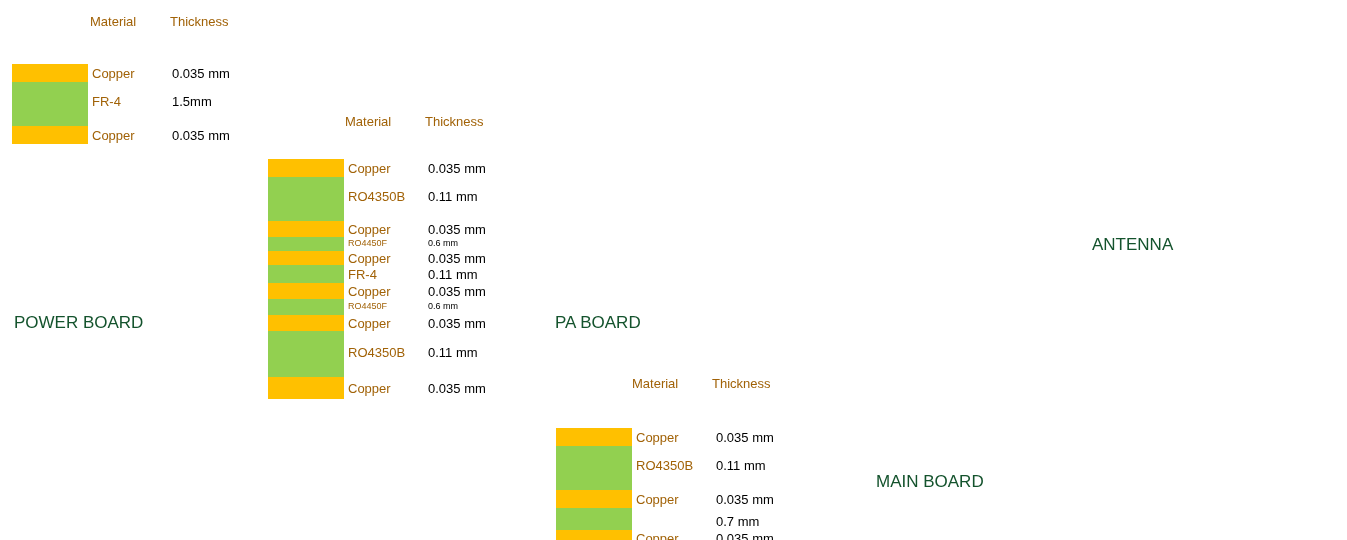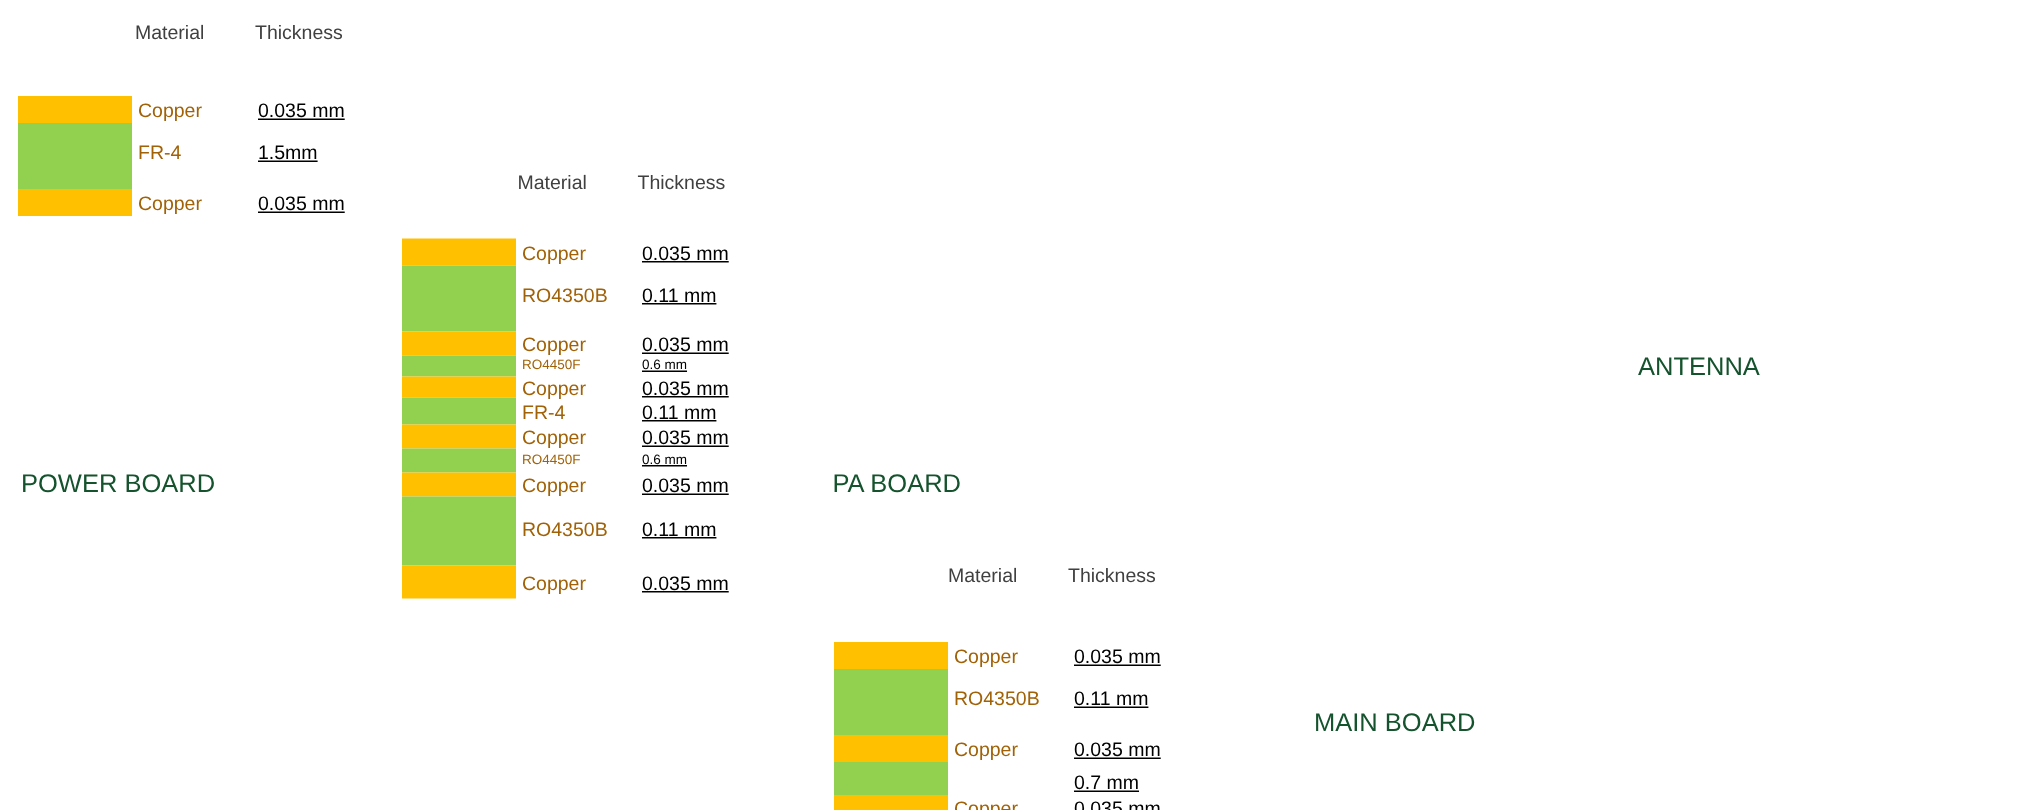--- a/index.html
+++ b/index.html
@@ -18,21 +18,21 @@
   .stack {
     position: absolute;
   }
   .hdr {
     position: relative;
     height: 22px;
   }
   .hdr span {
     position: absolute;
     font-size: 13px;
-    color: #404040;
+    color: #a16207;
     white-space: nowrap;
   }
   .hdr .h-mat { left: 0px; top: 0px; }
   .hdr .h-thk { left: 80px; top: 0px; }
 
   .bars {
     position: relative;
   }
   .bar {
     position: absolute;
@@ -50,21 +50,20 @@
     white-space: nowrap;
     line-height: 1;
   }
   .lbl-thk {
     position: absolute;
     left: 160px;
     font-size: 13px;
     color: #000;
     white-space: nowrap;
     line-height: 1;
-    text-decoration: underline;
   }
   .lbl-mat.small, .lbl-thk.small {
     font-size: 9px;
   }
   .caption {
     position: absolute;
     font-size: 17px;
     color: #14532d;
     white-space: nowrap;
   }

